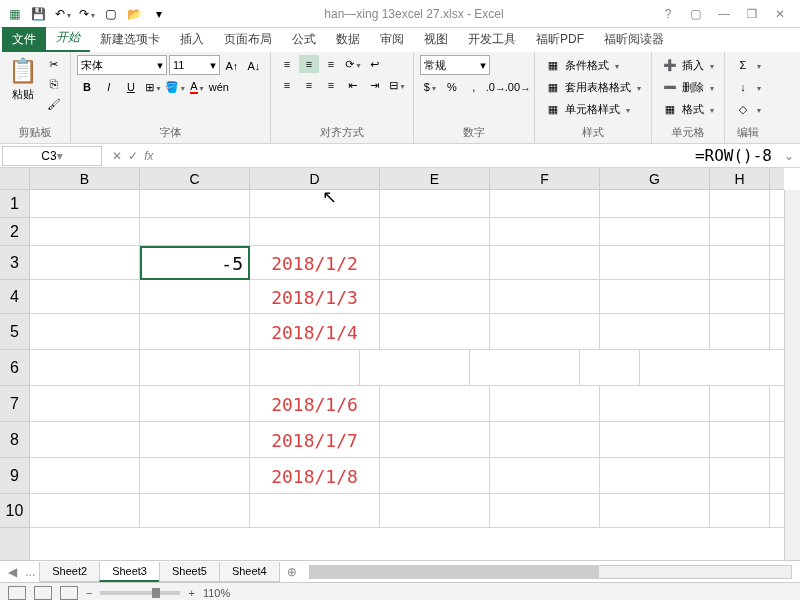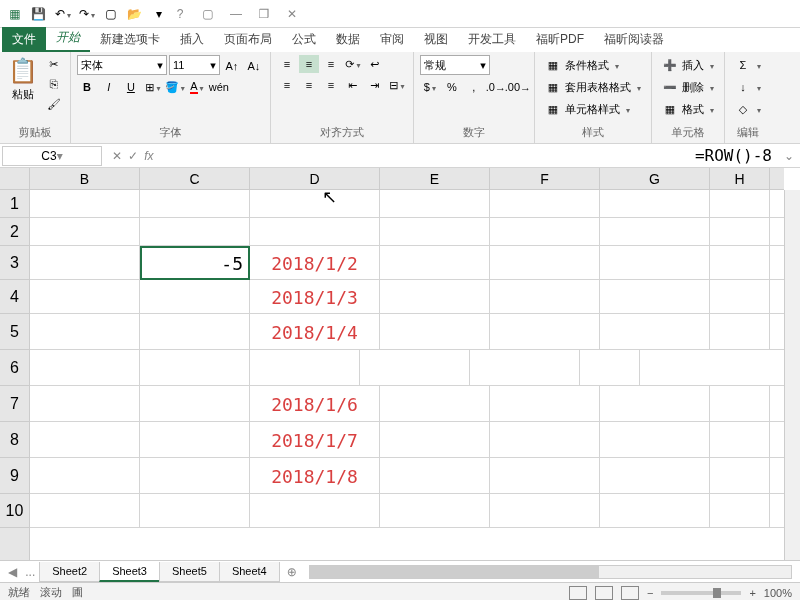--- a/index.html
+++ b/index.html
@@ -75,20 +75,21 @@
 <div class="titlebar">
   <div class="qat">
     <div class="qat-btn" style="color:#217346">▦</div>
     <div class="qat-btn" style="color:#5b4ba0">💾</div>
     <div class="qat-btn">↶<span class="chev"></span></div>
     <div class="qat-btn">↷<span class="chev"></span></div>
     <div class="qat-btn">▢</div>
     <div class="qat-btn" style="color:#d9a03a">📂</div>
     <div class="qat-btn">▾</div>
   </div>
+  <div class="title-text">han—xing 13excel 27.xlsx - Excel</div>
   <div class="win-controls">
     <div class="win-btn">?</div>
     <div class="win-btn">▢</div>
     <div class="win-btn">—</div>
     <div class="win-btn">❐</div>
     <div class="win-btn">✕</div>
   </div>
 </div>
 
 <div class="tabs">
@@ -410,29 +411,24 @@
       <div class="sheet-tab">Sheet5</div>
       <div class="sheet-tab">Sheet4</div>
     </div>
   <span class="add-sheet">⊕</span>
   <div class="hscroll">
       <div class="hthumb"></div>
     </div>
 </div>
 
 <div class="statusbar">
-  <div class="status-left">
-    <span>就绪</span>
-    <span>滚动</span>
-    <span>圃</span>
-  </div>
   <div class="status-right">
     <div class="view-btn"></div>
     <div class="view-btn"></div>
     <div class="view-btn"></div>
     <span>−</span>
     <div class="zoom-slider">
         <div class="zoom-thumb"></div>
       </div>
     <span>+</span>
-    <span>100%</span>
+    <span>110%</span>
   </div>
 </div>
 
 </body></html>

